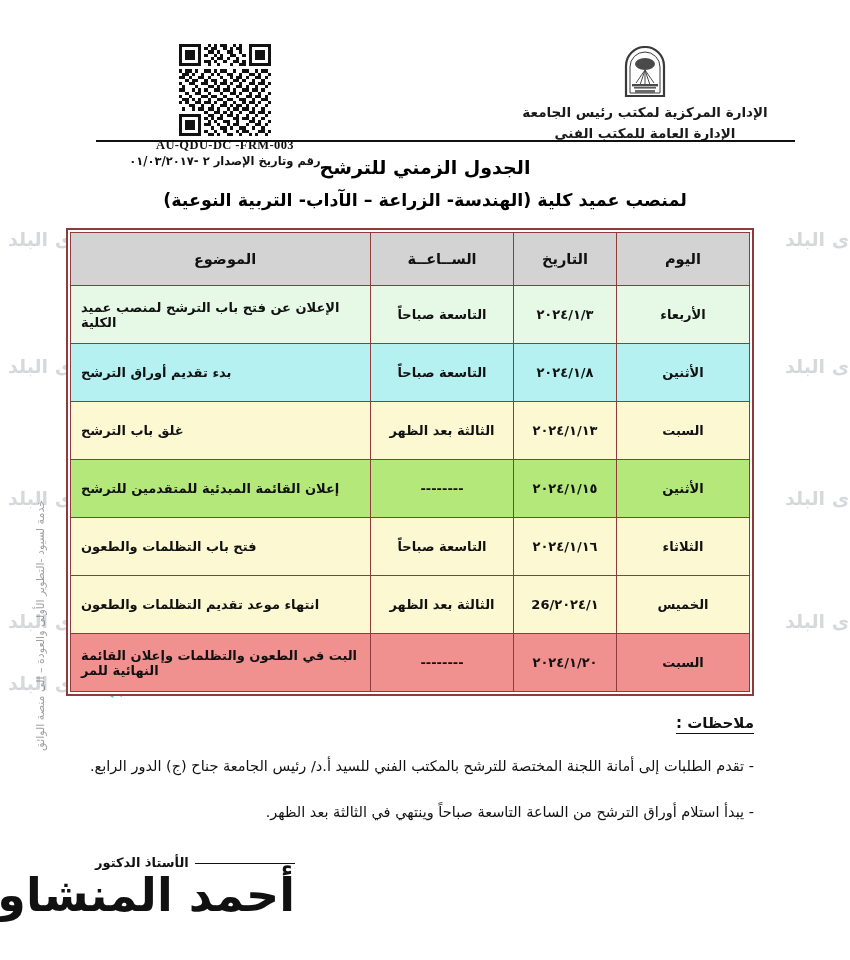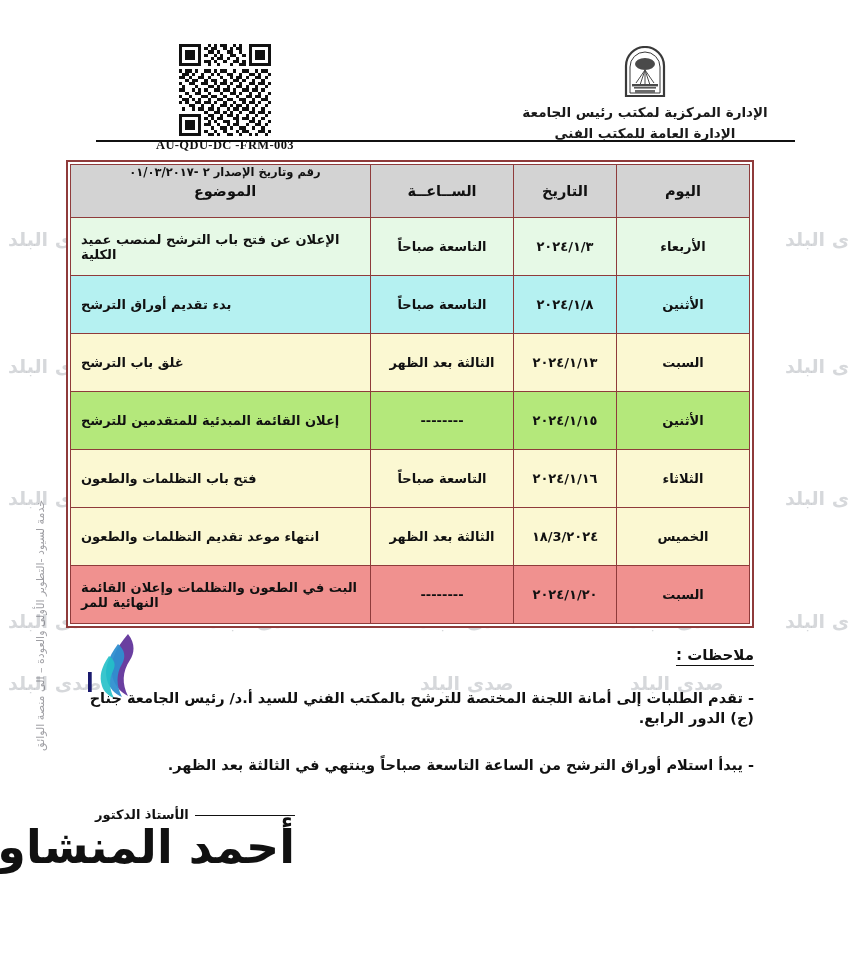--- a/index.html
+++ b/index.html
@@ -113,21 +113,21 @@
     font-size: 12.5px;
     font-weight: bold;
     letter-spacing: 0.4px;
     color: #111;
     direction: ltr;
   }
   .qr-date-label {
     font-size: 11.5px;
     font-weight: bold;
     color: #111;
-    margin-top: 12px;
+    margin-top: 1px;
   }
   .hdr-rule {
     position: absolute;
     left: 96px;
     right: 55px;
     top: 140px;
     border-top: 2px solid #111;
   }
 
   
@@ -203,21 +203,21 @@
     padding-bottom: 1px;
     float: right;
     clear: both;
   }
   .notes-list {
     clear: both;
     padding-top: 22px;
   }
   .note {
     font-size: 14.5px;
-    font-weight: bold;
+    font-weight: normal;
     margin-bottom: 26px;
     color: #111;
     line-height: 1.4;
   }
 
   
   .footer {
     position: relative;
     margin-top: 6px;
     height: 90px;
@@ -551,20 +551,24 @@
             <rect x="27" y="28" width="1" height="1"></rect>
         </g>
       </svg>
       <div class="qr-code-label">AU-QDU-DC -FRM-003</div>
       <div class="qr-date-label">رقم وتاريخ الإصدار ٢ -٠١/٠٣/٢٠١٧</div>
     </div>
 
     <div class="hdr-rule"></div>
   </div>
 
+  <div class="titles">
+    <div class="title-main">الجدول الزمني للترشح</div>
+    <div class="title-sub">لمنصب عميد كلية (الهندسة- الزراعة – الآداب- التربية النوعية)</div>
+  </div>
 
   <div class="table-wrap">
     <table class="sched">
       <thead>
         <tr>
           <th class="col-day">اليوم</th>
           <th class="col-date">التاريخ</th>
           <th class="col-time">الســاعــة</th>
           <th class="col-subj" style="text-align:center">الموضوع</th>
         </tr>
@@ -595,21 +599,21 @@
           <td class="col-subj">إعلان القائمة المبدئية للمتقدمين للترشح</td>
         </tr>
         <tr class="r5">
           <td class="col-day">الثلاثاء</td>
           <td class="col-date">٢٠٢٤/١/١٦</td>
           <td class="col-time">التاسعة صباحاً</td>
           <td class="col-subj">فتح باب التظلمات والطعون</td>
         </tr>
         <tr class="r6">
           <td class="col-day">الخميس</td>
-          <td class="col-date">٢٠٢٤/3/١٨</td>
+          <td class="col-date">٢٠٢٤/١/26</td>
           <td class="col-time">الثالثة بعد الظهر</td>
           <td class="col-subj">انتهاء موعد تقديم التظلمات والطعون</td>
         </tr>
         <tr class="r7">
           <td class="col-day">السبت</td>
           <td class="col-date">٢٠٢٤/١/٢٠</td>
           <td class="col-time">--------</td>
           <td class="col-subj">البت في الطعون والتظلمات وإعلان القائمة النهائية للمر</td>
         </tr>
       </tbody>

